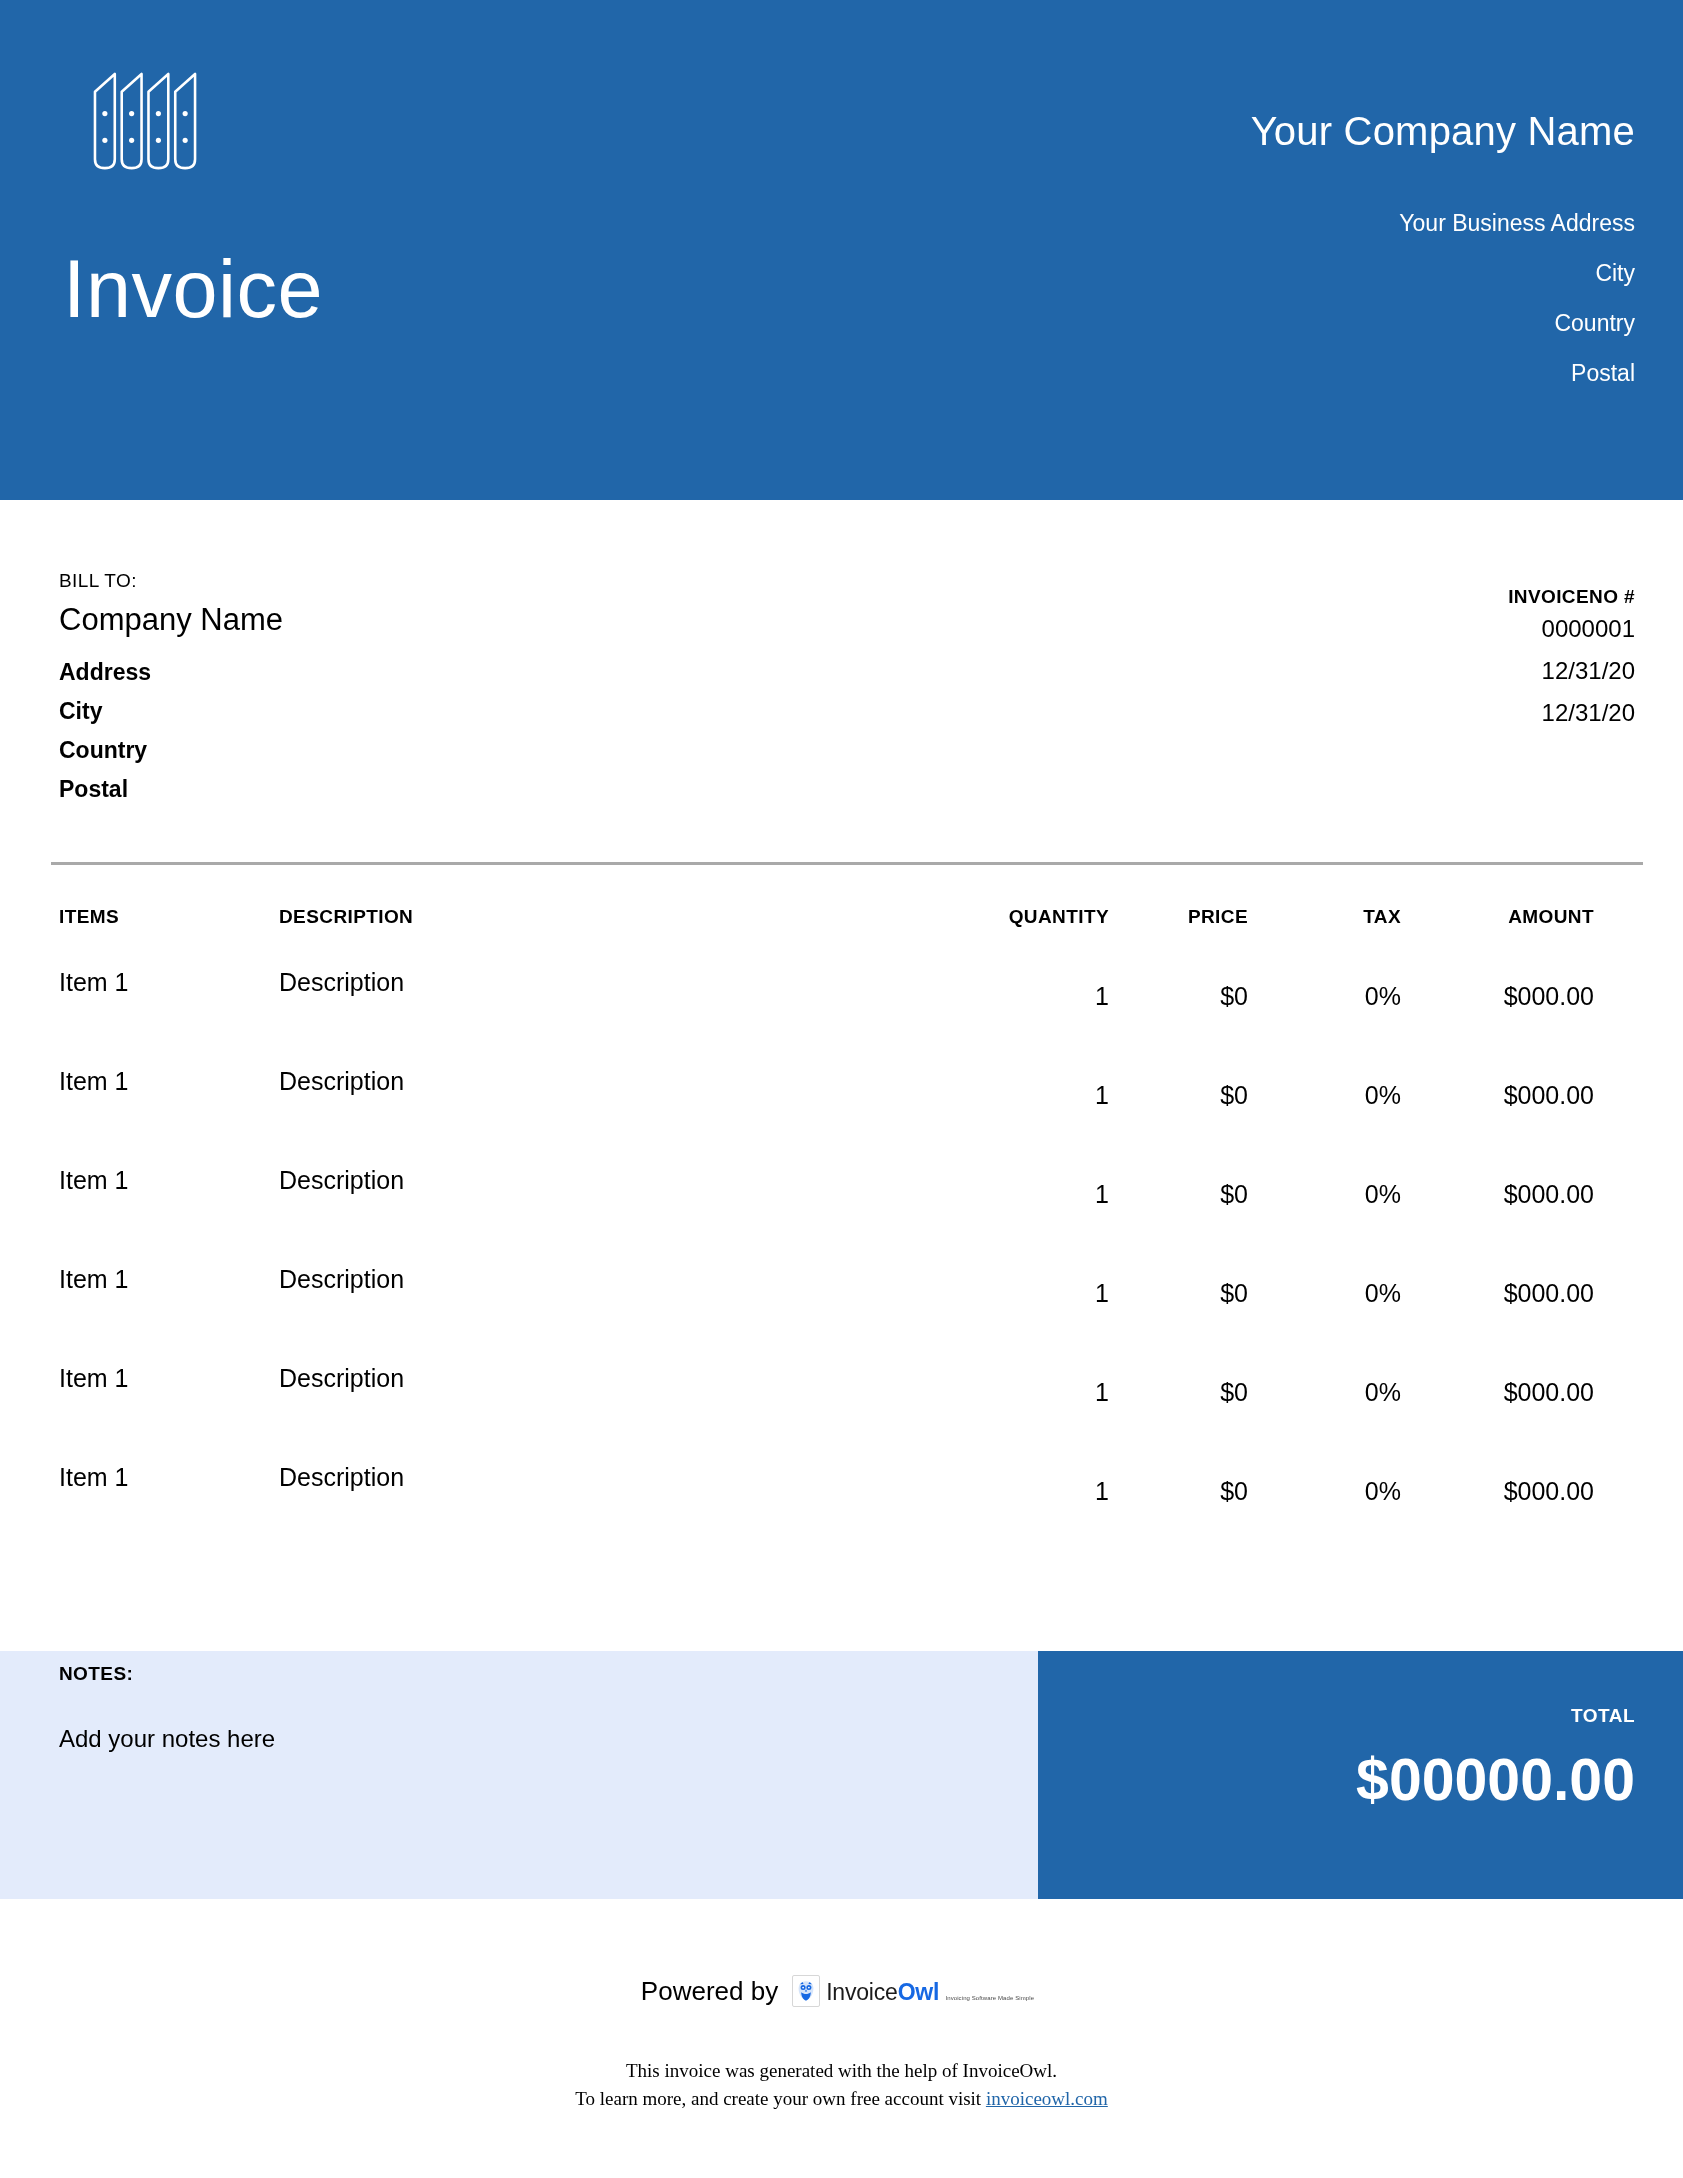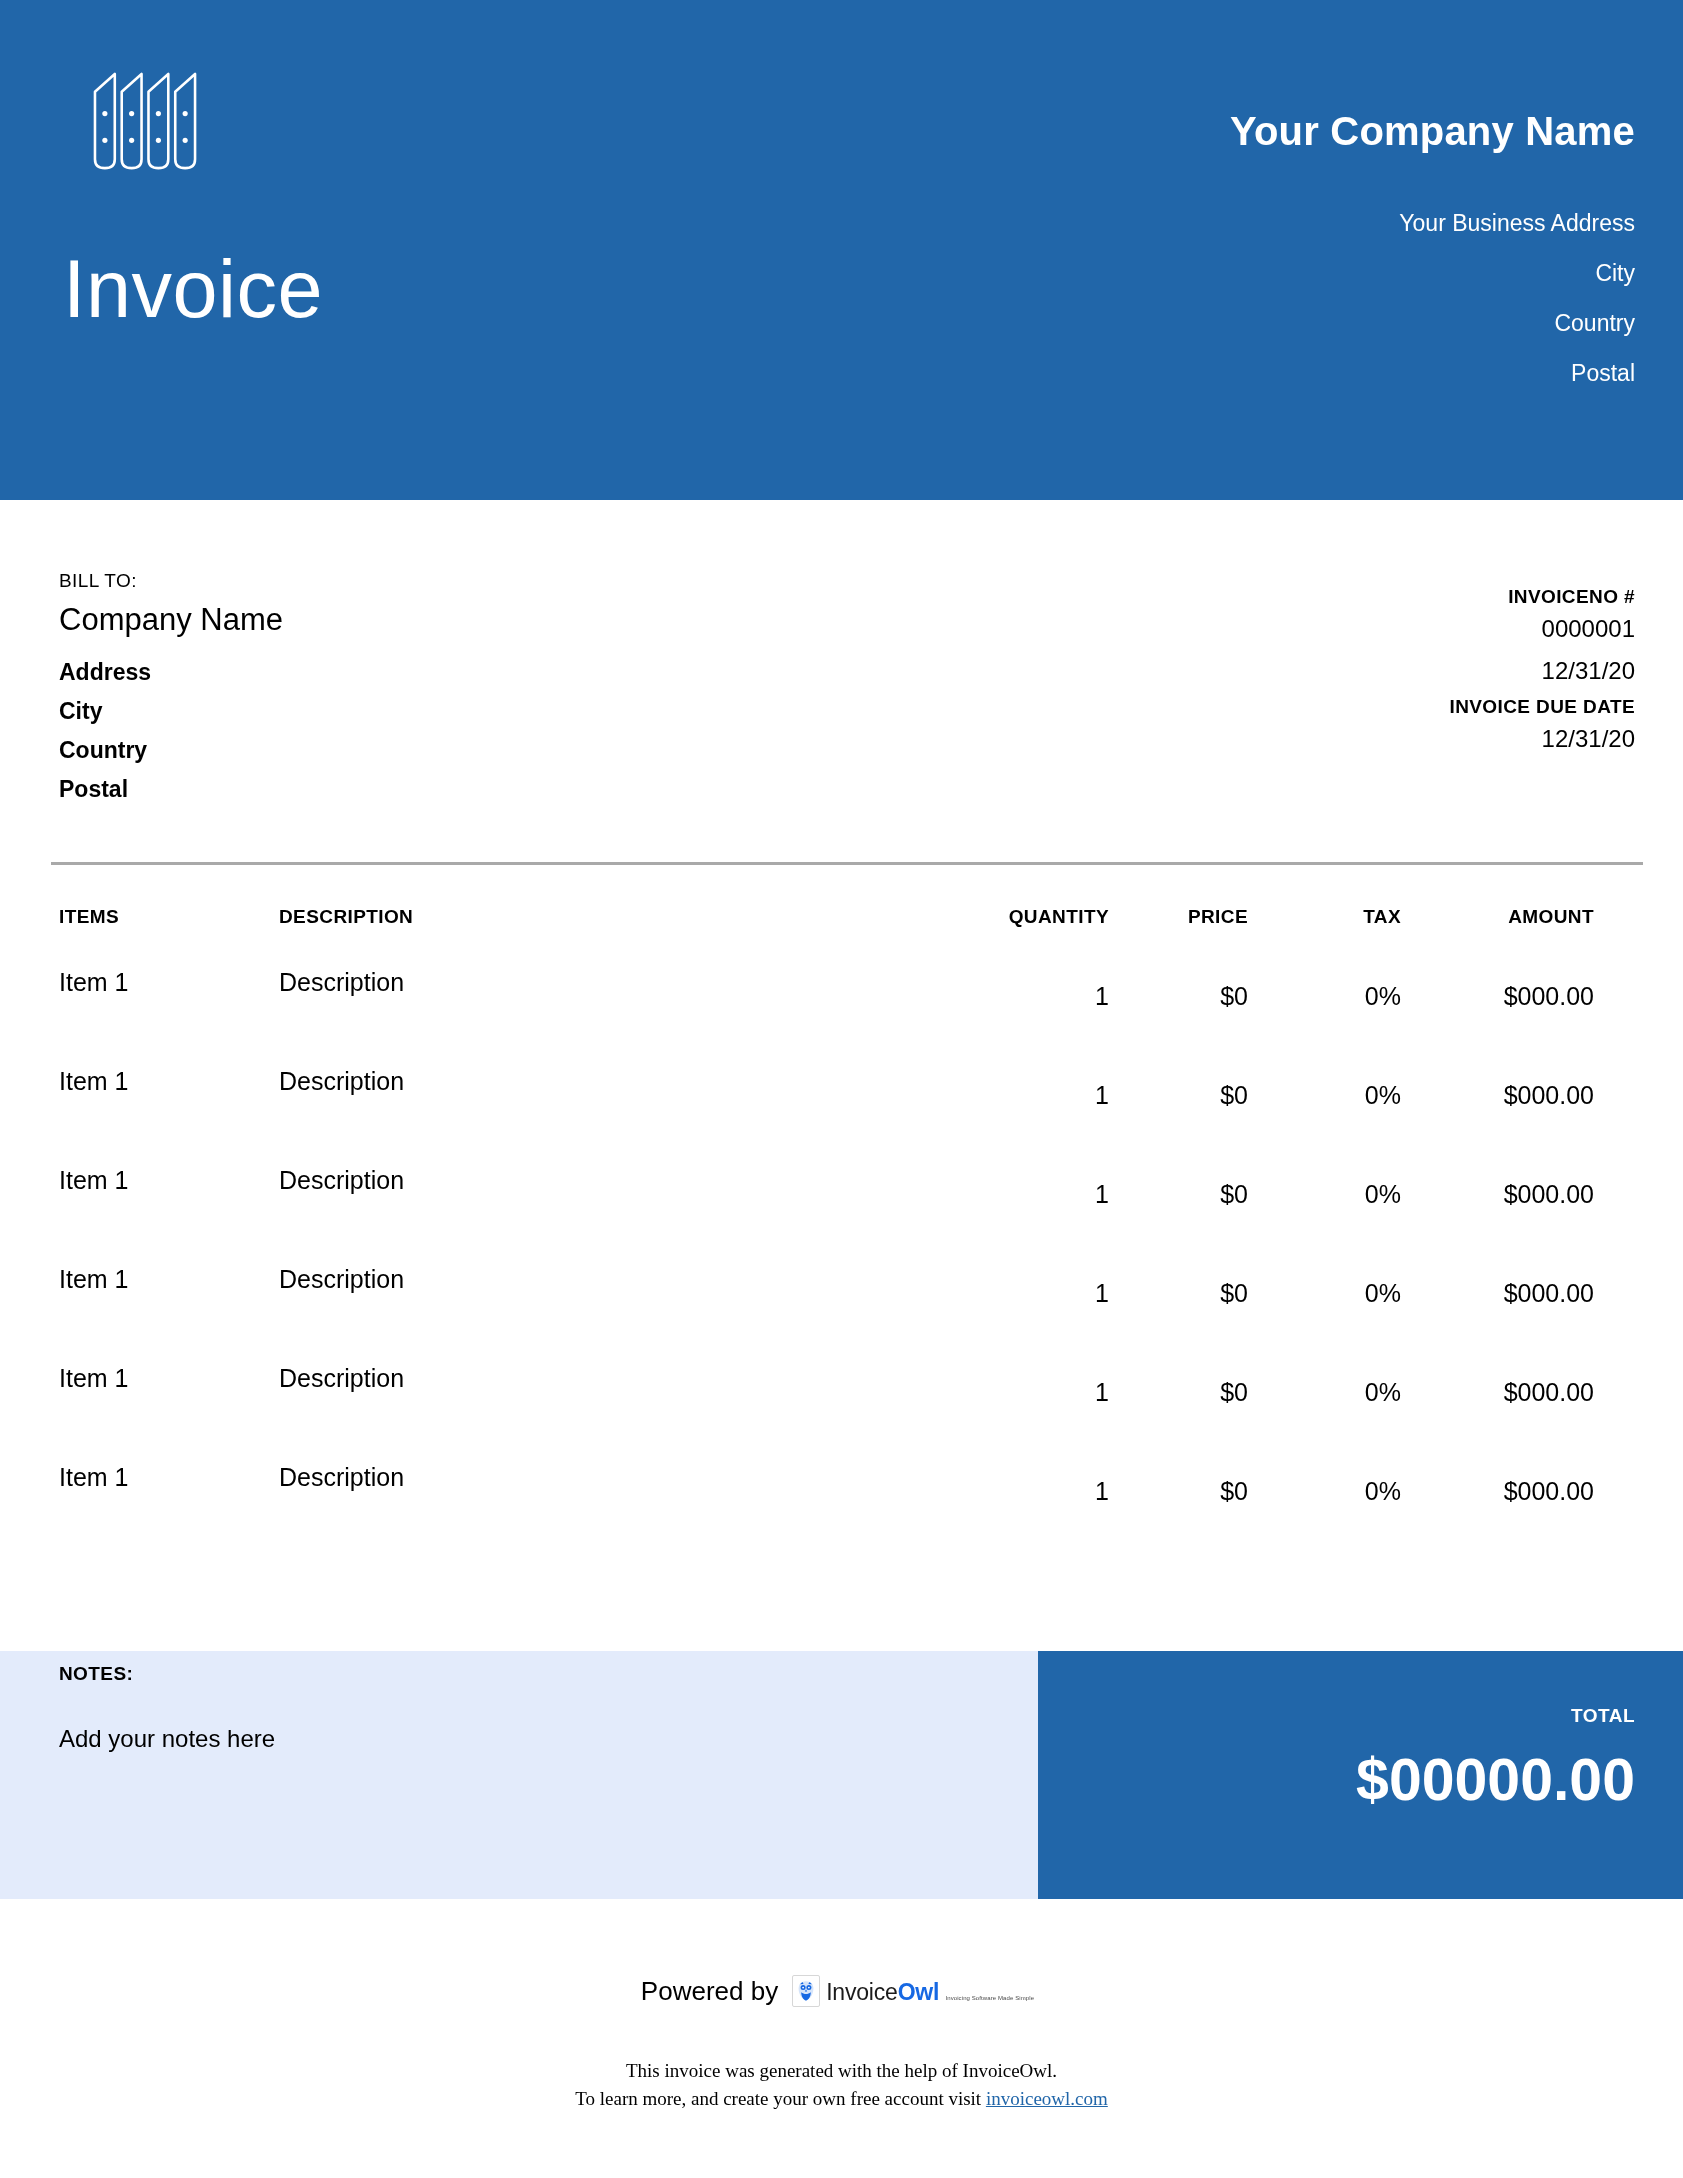--- a/index.html
+++ b/index.html
@@ -33,21 +33,21 @@
     left: 87px;
     top: 69px;
     width: 119px;
     height: 109px;
   }
   .company-name {
     position: absolute;
     right: 48px;
     top: 109px;
     font-size: 40px;
-    font-weight: bold;
+    font-weight: normal;
     color: #ffffff;
     letter-spacing: 0.2px;
     text-align: left;
     white-space: nowrap;
   }
   .biz-lines {
     position: absolute;
     right: 48px;
     top: 198px;
     text-align: right;
@@ -334,21 +334,20 @@
     <div>Address</div>
     <div>City</div>
     <div>Country</div>
     <div>Postal</div>
   </div>
 
   <div class="meta">
     <div class="m-label">INVOICENO #</div>
     <div class="m-value">0000001</div>
     <div class="m-value">12/31/20</div>
-    <div class="m-label">INVOICE DUE DATE</div>
     <div class="m-value">12/31/20</div>
   </div>
 
   <div class="divider"></div>
 
   <div class="table-head">
     <div class="th th-items">ITEMS</div>
     <div class="th th-description">DESCRIPTION</div>
     <div class="th th-quantity">QUANTITY</div>
     <div class="th th-price">PRICE</div>

